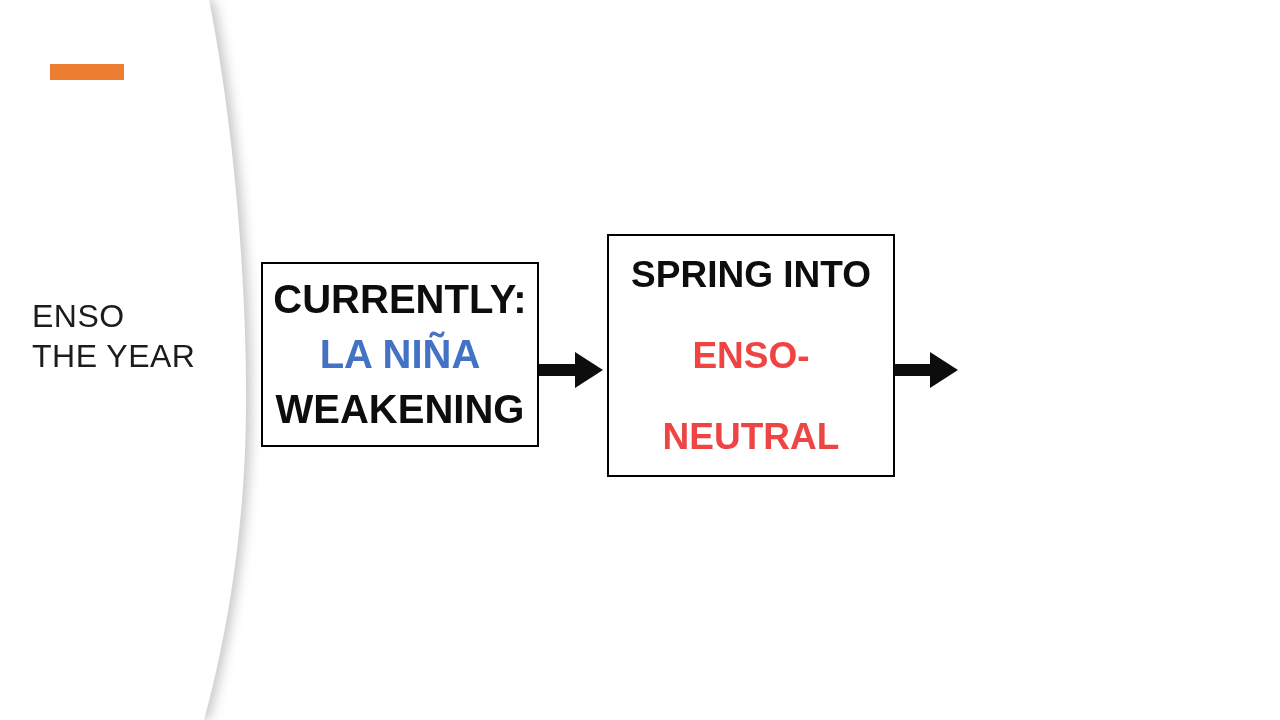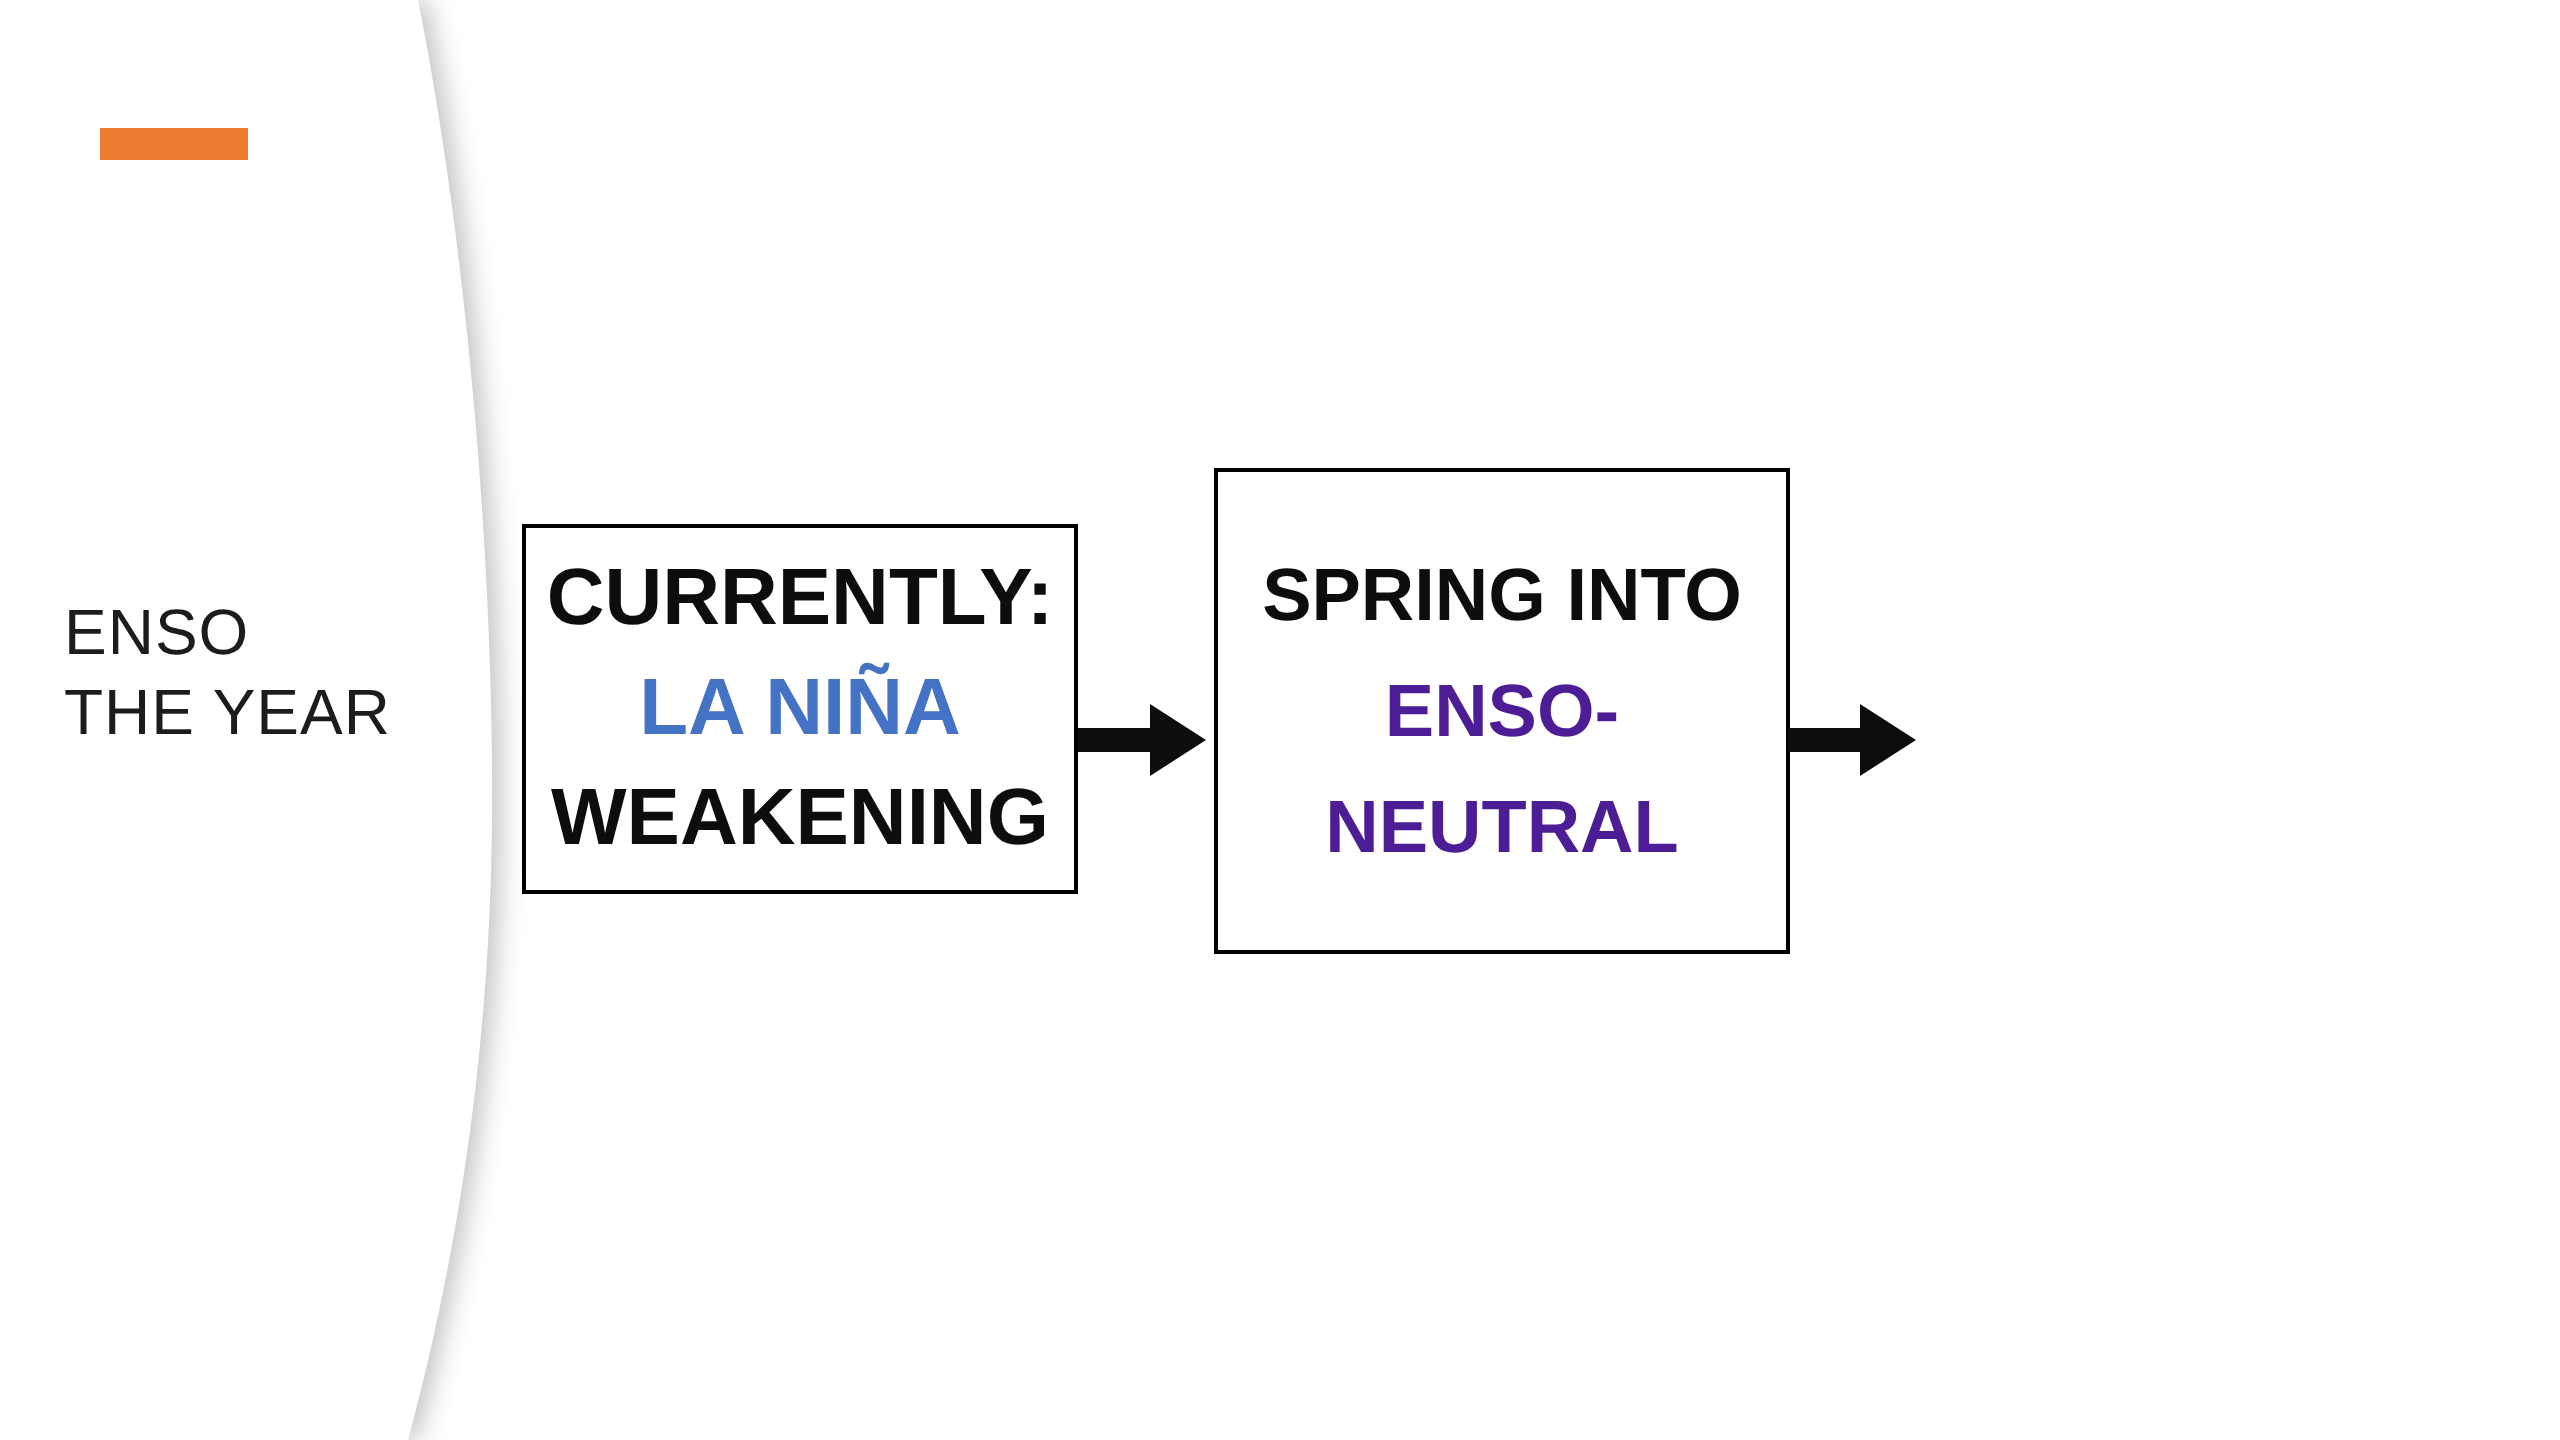--- a/index.html
+++ b/index.html
@@ -45,26 +45,26 @@
     box-sizing: border-box;
     display: flex;
     flex-direction: column;
     align-items: center;
     justify-content: center;
     text-align: center;
     font-weight: 700;
     color: #0d0d0d;
   }
   .box-1 { left: 261px; top: 262px; width: 278px; height: 185px; font-size: 40px; line-height: 55px; }
-  .box-2 { left: 607px; top: 234px; width: 288px; height: 243px; font-size: 37px; line-height: 58px; }
+  .box-2 { left: 607px; top: 234px; width: 288px; height: 243px; font-size: 37px; line-height: 58px; gap: 23px; }
   .box-3 { left: 962px; top: 234px; width: 290px; height: 243px; font-size: 37px; line-height: 58px; }
   .flow-box .b-line { display: block; white-space: nowrap; }
   [data-color="black"] { color: #0d0d0d; }
   [data-color="blue"]  { color: #4472C4; }
-  [data-color="gray"]  { color: #4c1d95; }
+  [data-color="gray"]  { color: #ef4444; }
   [data-color="red"]   { color: #ED1C24; }
   .arrow {
     position: absolute;
     width: 66px; height: 40px;
   }
   .arrow-1 { left: 539px; top: 350px; }
   .arrow-2 { left: 894px; top: 350px; }
 </style>
 </head>
 <body>

